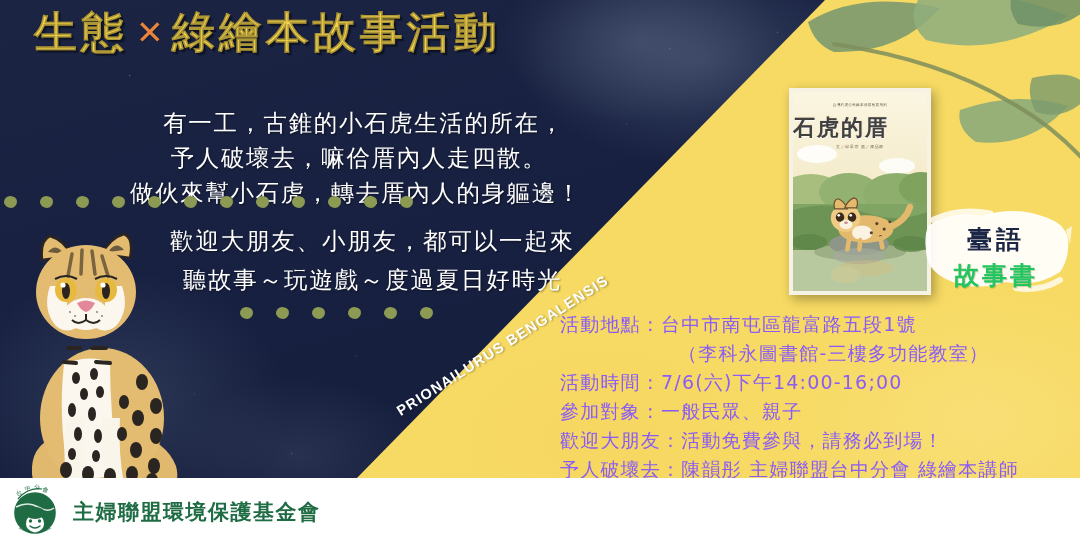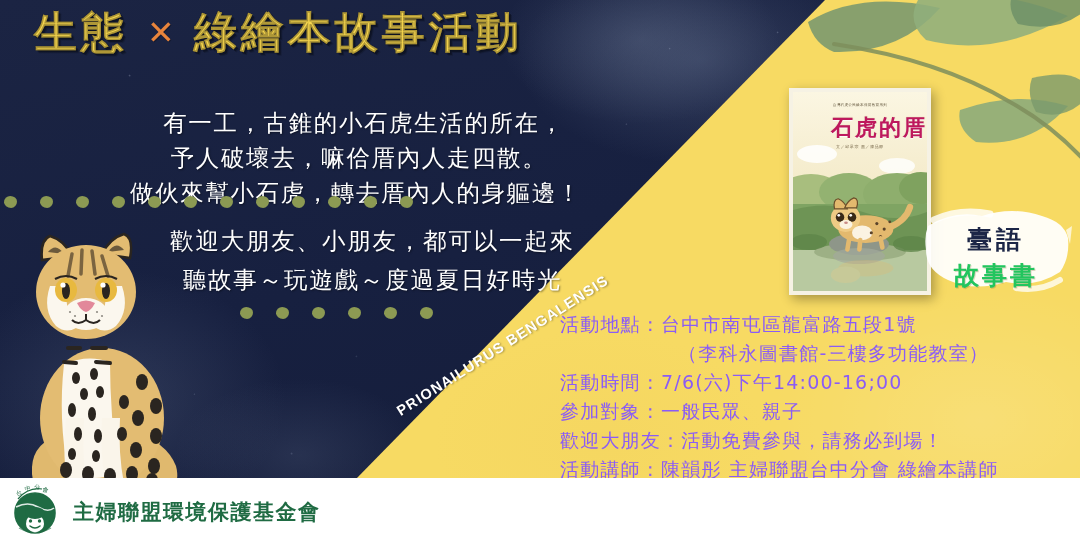--- a/index.html
+++ b/index.html
@@ -51,21 +51,21 @@
       radial-gradient(ellipse 300px 200px at 980px 420px, rgba(255,255,255,.12), transparent 70%),
       radial-gradient(ellipse 240px 160px at 600px 440px, rgba(230,190,80,.12), transparent 70%);
   }
 
   
   .leaves { position:absolute; left:800px; top:-18px; width:290px; height:230px; }
 
   
   .title {
     position:absolute; left:34px; top:11px;
-    display:flex; align-items:center; gap:16px;
+    display:flex; align-items:center; gap:5px;
     white-space:nowrap;
   }
   .title-part {
     font-size:43px; font-weight:bold; color:#F6D64E;
     letter-spacing:4px; line-height:1;
     font-family:"DejaVu Sans", sans-serif;
     text-shadow:
       2px 2px 0 rgba(0,0,0,.30),
       3px 3px 0 rgba(0,0,0,.16),
       0 0 1px rgba(0,0,0,.4);
@@ -130,22 +130,22 @@
     box-shadow:3px 4px 11px rgba(0,0,0,.33);
     overflow:hidden;
   }
   .book-inner { position:absolute; inset:4px; overflow:hidden; background:#F7F3E6; }
   .book-sub {
     position:absolute; top:11px; left:0; width:100%; text-align:center;
     font-size:3.6px; color:#6d6148; letter-spacing:.3px;
     font-family:"DejaVu Sans", sans-serif;
   }
   .book-title {
-    position:absolute; top:21px; left:0; width:100%; text-align:right;
-    font-size:22px; font-weight:bold; color:#be185d; letter-spacing:2px;
+    position:absolute; top:21px; left:0; width:100%; text-align:left;
+    font-size:22px; font-weight:bold; color:#404040; letter-spacing:2px;
     font-family:"DejaVu Sans", sans-serif;
     text-shadow:0 1px 1px rgba(255,255,255,.9), 0 0 1px rgba(120,90,25,.4);
   }
   .book-authors {
     position:absolute; top:52px; left:0; width:100%; text-align:center;
     font-size:4px; color:#7b6c4e; letter-spacing:.6px;
     font-family:"DejaVu Sans", sans-serif;
   }
 
   
@@ -417,21 +417,21 @@
     <div class="row">
       <span>活動時間：</span><span>7/6(六)下午14:00-16;00</span>
     </div>
     <div class="row">
       <span>參加對象：</span><span>一般民眾、親子</span>
     </div>
     <div class="row">
       <span>歡迎大朋友：</span><span>活動免費參與，請務必到場！</span>
     </div>
     <div class="row">
-      <span>活動講師：</span><span>陳韻彤 主婦聯盟台中分會 綠繪本講師</span>
+      <span>予人破壞去：</span><span>陳韻彤 主婦聯盟台中分會 綠繪本講師</span>
     </div>
   </div>
 
   <div class="footer">
     <div class="logo-wrap">
       <svg width="58" height="54" viewBox="0 0 58 54">
         <path d="M10 16 Q20 4 34 6" stroke="#1F6B43" stroke-width="1.2" fill="none"></path>
         <text x="9" y="13" font-size="6" fill="#1F6B43" font-family="DejaVu Sans, sans-serif" transform="rotate(-22 9 13)">台</text>
         <text x="17" y="8" font-size="6" fill="#1F6B43" font-family="DejaVu Sans, sans-serif" transform="rotate(-10 17 8)">中</text>
         <text x="26" y="6" font-size="6" fill="#1F6B43" font-family="DejaVu Sans, sans-serif" transform="rotate(4 26 6)">分</text>

